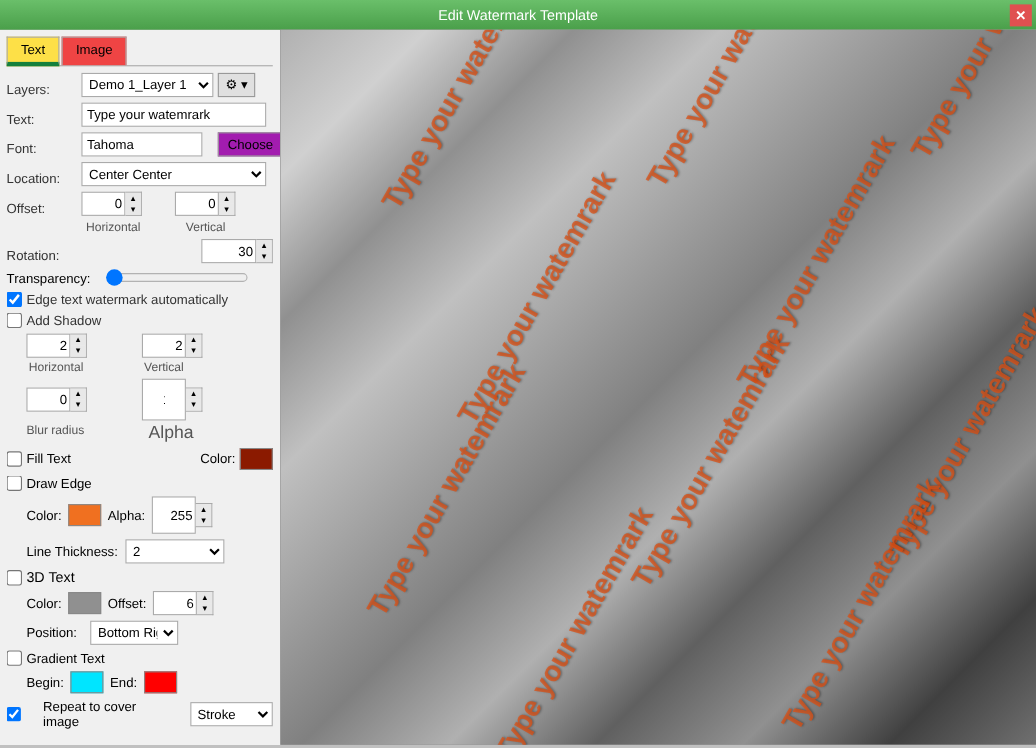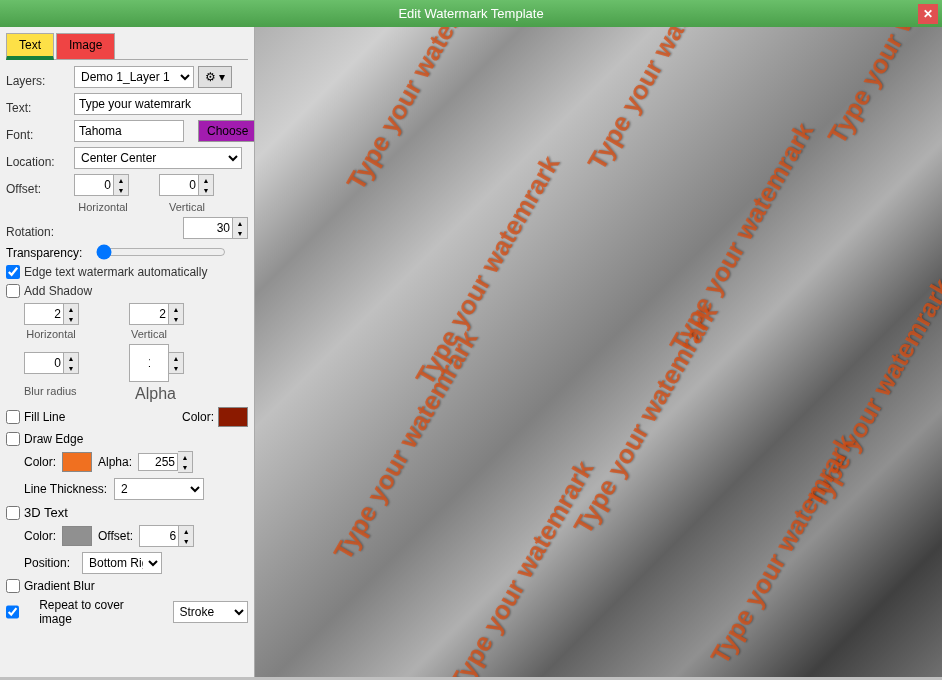--- a/index.html
+++ b/index.html
@@ -357,36 +357,36 @@
         </div>
       </div>
       <div style="display:flex; margin-bottom:4px;">
         <span style="width:54px; font-size:11px; color:#555; text-align:left;">Blur radius</span>
         <span style="width:54px; font-size:16px; color:#555; text-align:right; margin-left:44px;">Alpha</span>
       </div>
     </div>
 
     <div style="display:flex; align-items:center; margin-bottom:5px;">
       <input type="checkbox" style="">
-      <label style="font-size:12px; margin-left:4px;">Fill Line</label>
+      <label style="font-size:12px; margin-left:4px;">Fill Text</label>
       <div style="flex:1;"></div>
       <span style="font-size:12px; margin-right:4px;">Color:</span>
       <div class="color-swatch" style="background:#8b1a00;"></div>
     </div>
 
     <div style="display:flex; align-items:center; margin-bottom:5px;">
       <input type="checkbox" style="">
       <label style="font-size:12px; margin-left:4px;">Draw Edge</label>
     </div>
     <div style="margin-left:18px; display:flex; align-items:center; margin-bottom:5px; gap:6px;">
       <span style="font-size:12px;">Color:</span>
       <div class="color-swatch" style="background:#f07020;"></div>
       <span style="font-size:12px;">Alpha:</span>
       <div class="spinner-input">
-        <input type="text" value="255" style="width: 40px; text-align: right; height: 18px; border: 1px solid rgb(170, 170, 170); padding: 2px; font-size: 12px;">
+        <input type="text" value="255" style="width: 40px; text-align: right; height: 34px; border: 1px solid rgb(170, 170, 170); padding: 2px; font-size: 12px;">
         <div class="spinner-arrows">
           <button>▲</button>
           <button>▼</button>
         </div>
       </div>
     </div>
 
     <div style="display:flex; align-items:center; margin-bottom:5px; margin-left:18px;">
       <span style="font-size:12px; width:90px;">Line Thickness:</span>
       <select class="line-thickness-select">
@@ -420,21 +420,27 @@
       <select style="width:80px;">
         <option selected="">Bottom Right</option>
         <option>Bottom Left</option>
         <option>Top Right</option>
         <option>Top Left</option>
       </select>
     </div>
 
     <div style="display:flex; align-items:center; margin-bottom:5px;">
       <input type="checkbox" style="">
-      <label style="font-size:12px; margin-left:4px;">Gradient Blur</label>
+      <label style="font-size:12px; margin-left:4px;">Gradient Text</label>
+    </div>
+    <div style="margin-left:18px; display:flex; align-items:center; margin-bottom:5px; gap:6px;">
+      <span style="font-size:12px;">Begin:</span>
+      <div class="color-swatch" style="background:#00e5ff;"></div>
+      <span style="font-size:12px;">End:</span>
+      <div class="color-swatch" style="background:#ff0000;"></div>
     </div>
 
     <div style="display:flex; align-items:center; margin-bottom:5px; gap:20px;">
       <input type="checkbox" checked="" style="">
       <label style="font-size:12px;">Repeat to cover image</label>
       <select style="width:80px;">
         <option selected="">Stroke</option>
         <option>Fill</option>
         <option>Both</option>
       </select>

